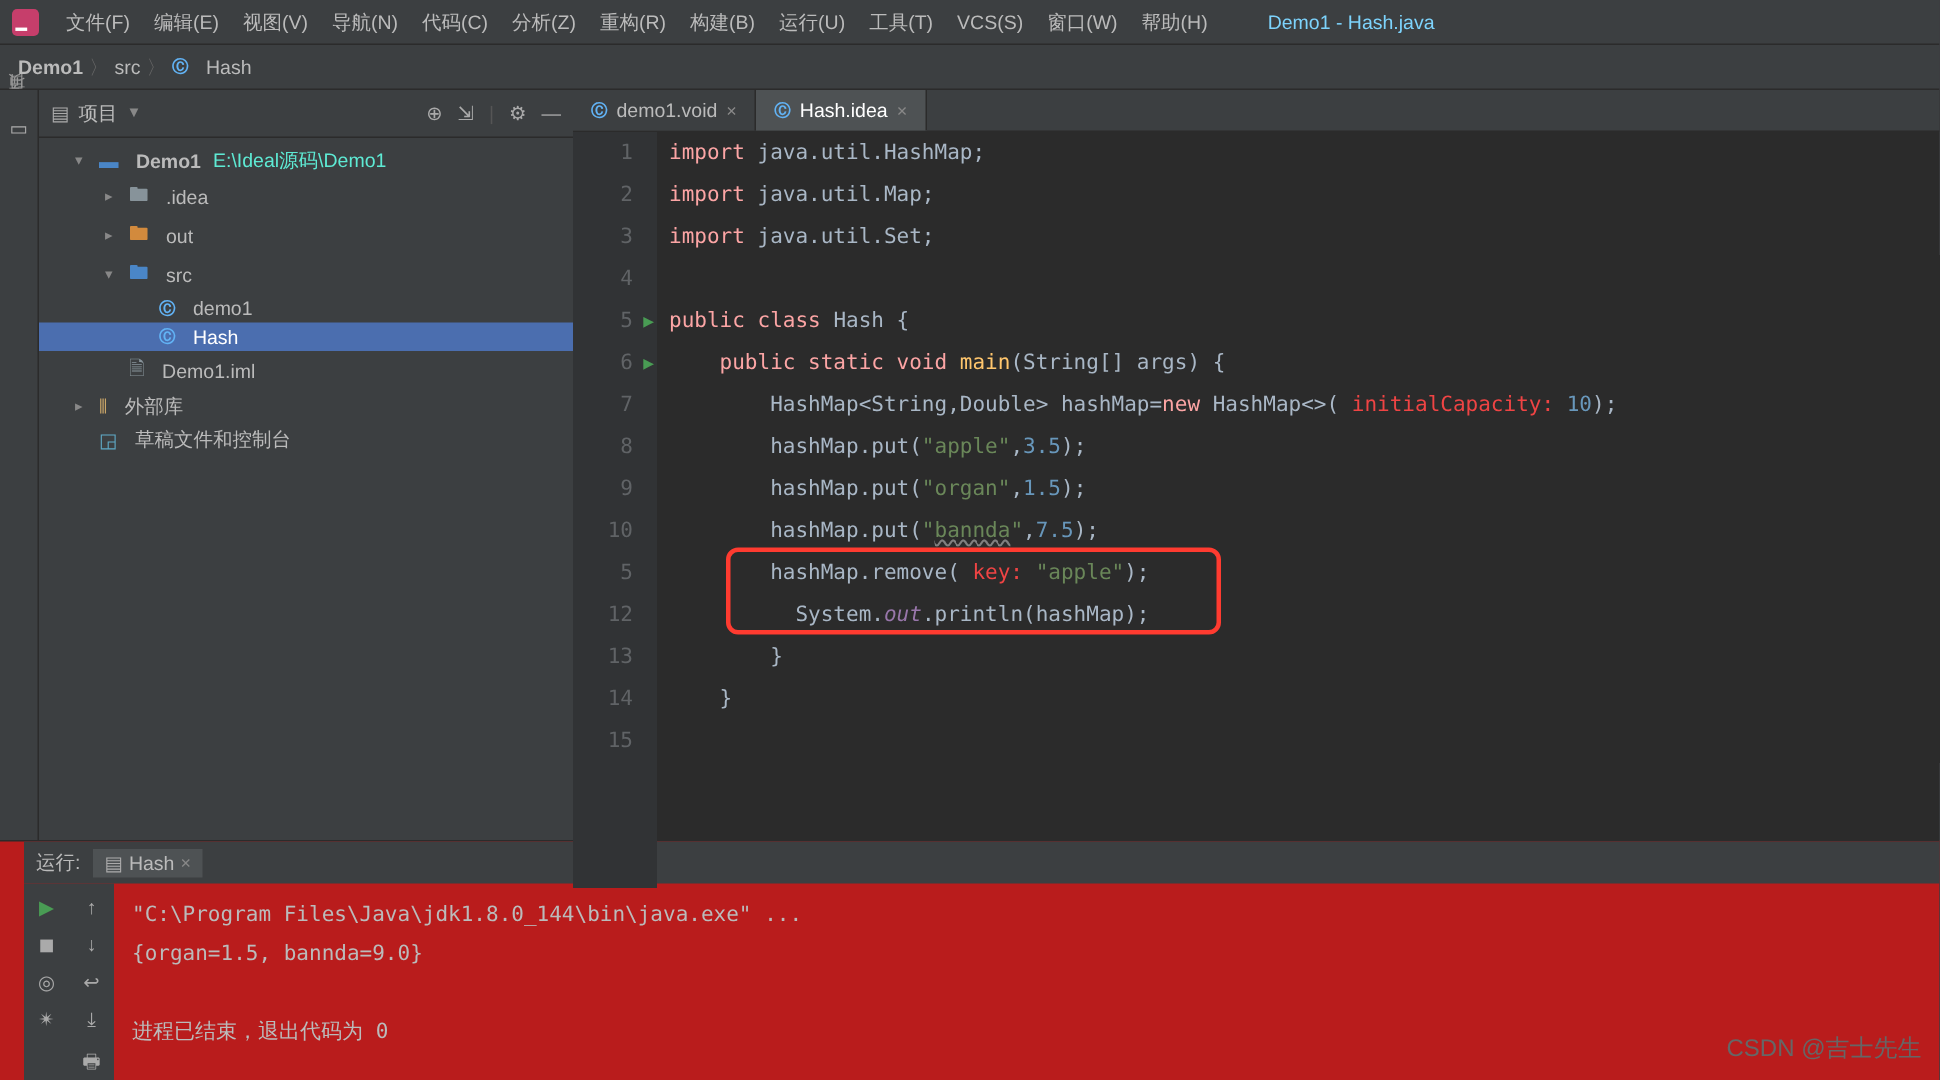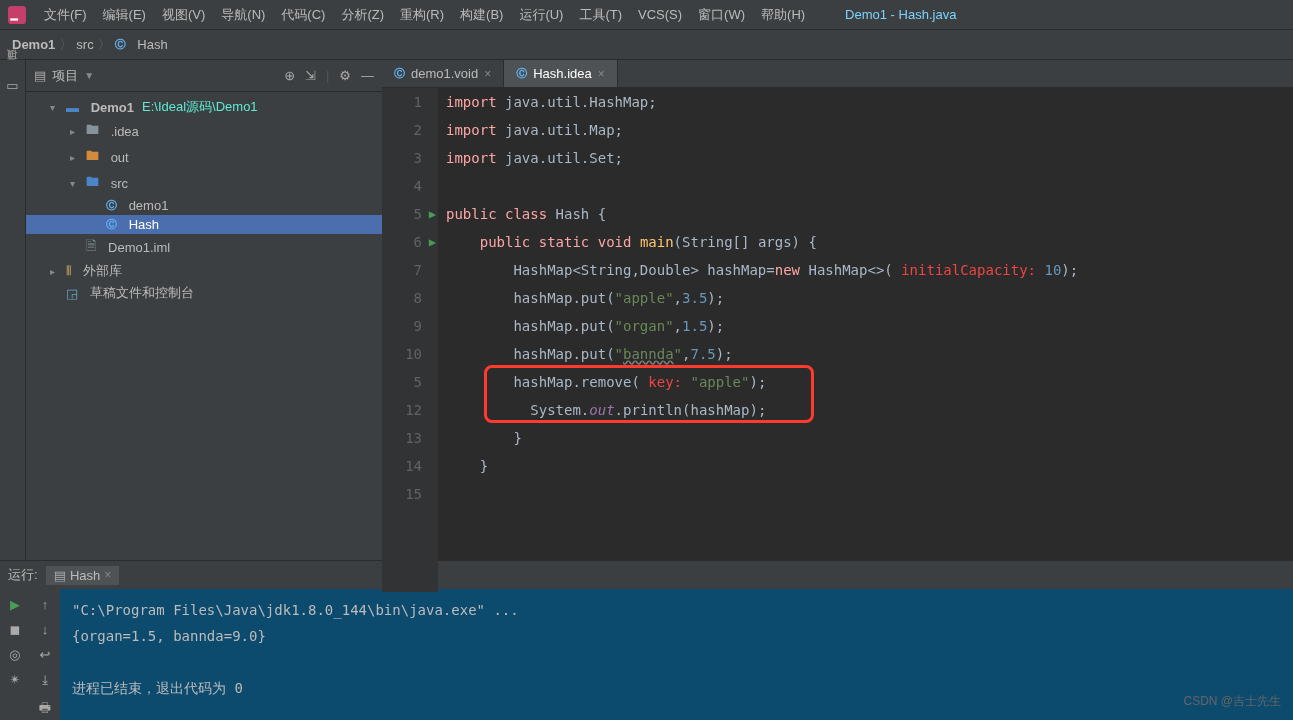--- a/index.html
+++ b/index.html
@@ -44,27 +44,27 @@
 .run-arrow { color: #499c54; position: absolute; right: 2px; font-size: 12px; }
 .code { flex: 1; padding-left: 8px; white-space: pre; color: #a9b7c6; position: relative; }
 .kw { color: #fca5a5; }
 .str { color: #6a8759; }
 .num { color: #6897bb; }
 .fn { color: #ffc66d; }
 .field { color: #9876aa; font-style: italic; }
 .hint { color: #ef4444; font-style: normal; }
 .highlight-box { position: absolute; border: 3px solid #ff3b30; border-radius: 8px; left: 46px; top: 277px; width: 330px; height: 58px; pointer-events:none; }
 .typo { text-decoration: underline wavy #808080; }
-.run-panel { height: 160px; background: #0c4a6e; border-top: 1px solid #2b2b2b; display: flex; flex-direction: column; }
+.run-panel { height: 160px; background: #b91c1c; border-top: 1px solid #2b2b2b; display: flex; flex-direction: column; padding-left: 16px; }
 .run-tabs { height: 28px; display: flex; align-items: center; background: #3c3f41; padding: 0 8px; gap: 8px; }
 .run-body { flex: 1; display: flex; }
 .run-tools { width: 60px; background: #3c3f41; display: flex; }
 .run-tools-col { width: 30px; display: flex; flex-direction: column; align-items: center; gap: 10px; padding-top: 8px; color: #aaa; }
 .run-output { flex: 1; padding: 8px 12px; font-family: "Consolas", monospace; font-size: 14px; color: #bbbbbb; line-height: 26px; }
-.watermark { position: fixed; right: 12px; bottom: 10px; color: #666; font-size: 12px; margin-left: 28px; }
+.watermark { position: fixed; right: 12px; bottom: 10px; color: #666; font-size: 16px; margin-left: 28px; }
 </style>
 </head>
 <body>
 
 <div class="menubar">
   <svg class="logo" viewBox="0 0 16 16">
       <rect width="16" height="16" rx="3" fill="#c63e6b"></rect>
       <rect x="2" y="11" width="7" height="2" fill="#fff"></rect>
     </svg>
   <span class="menu-item">文件(F)</span>

